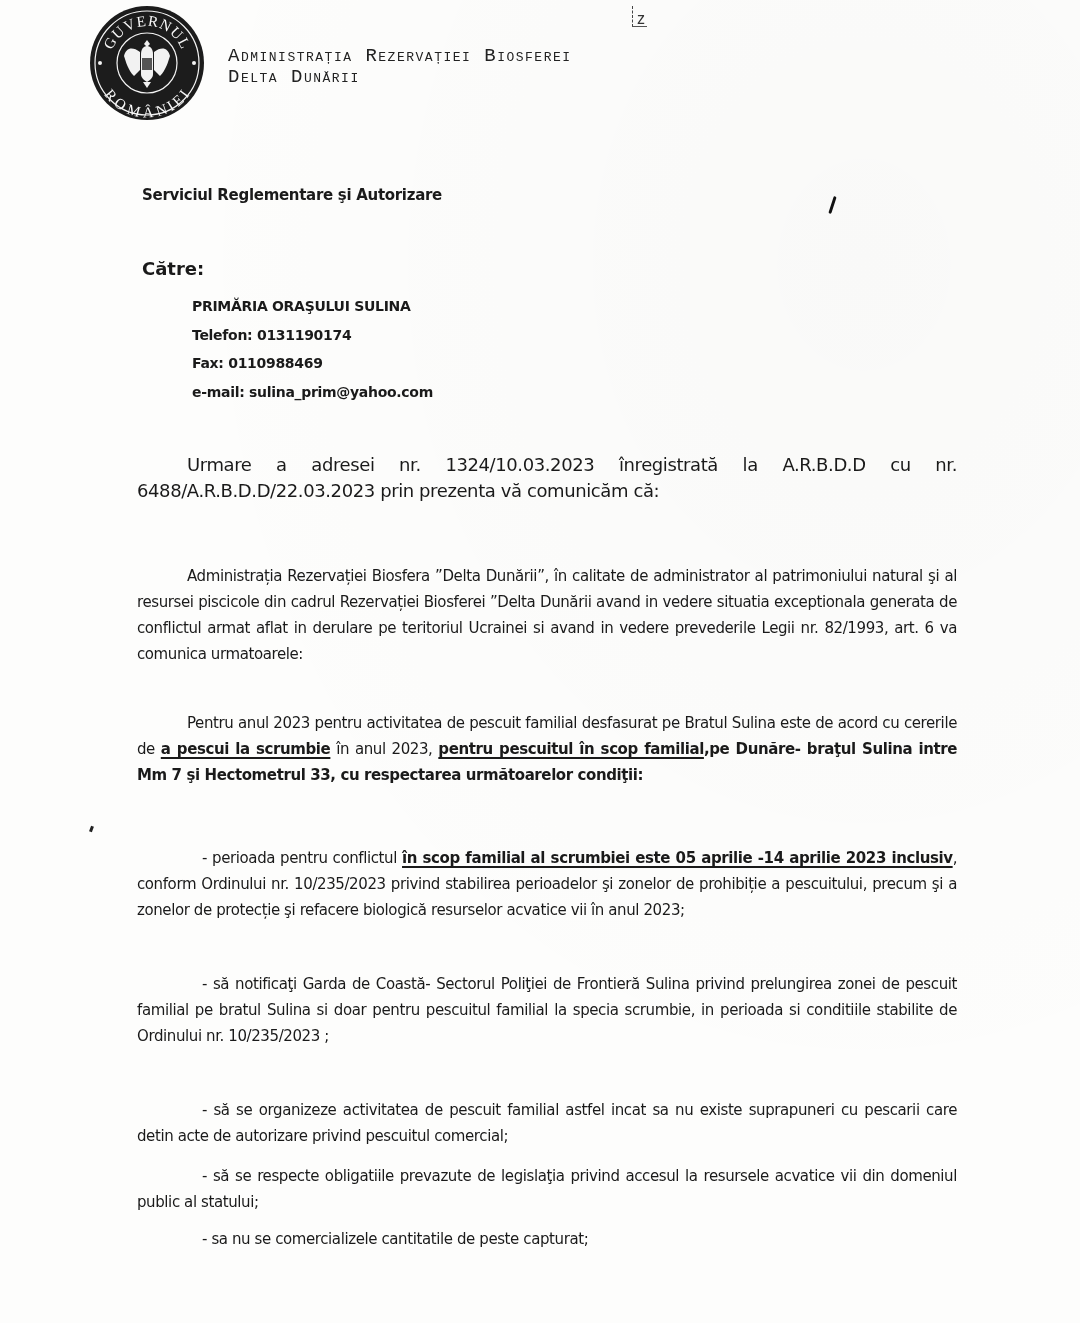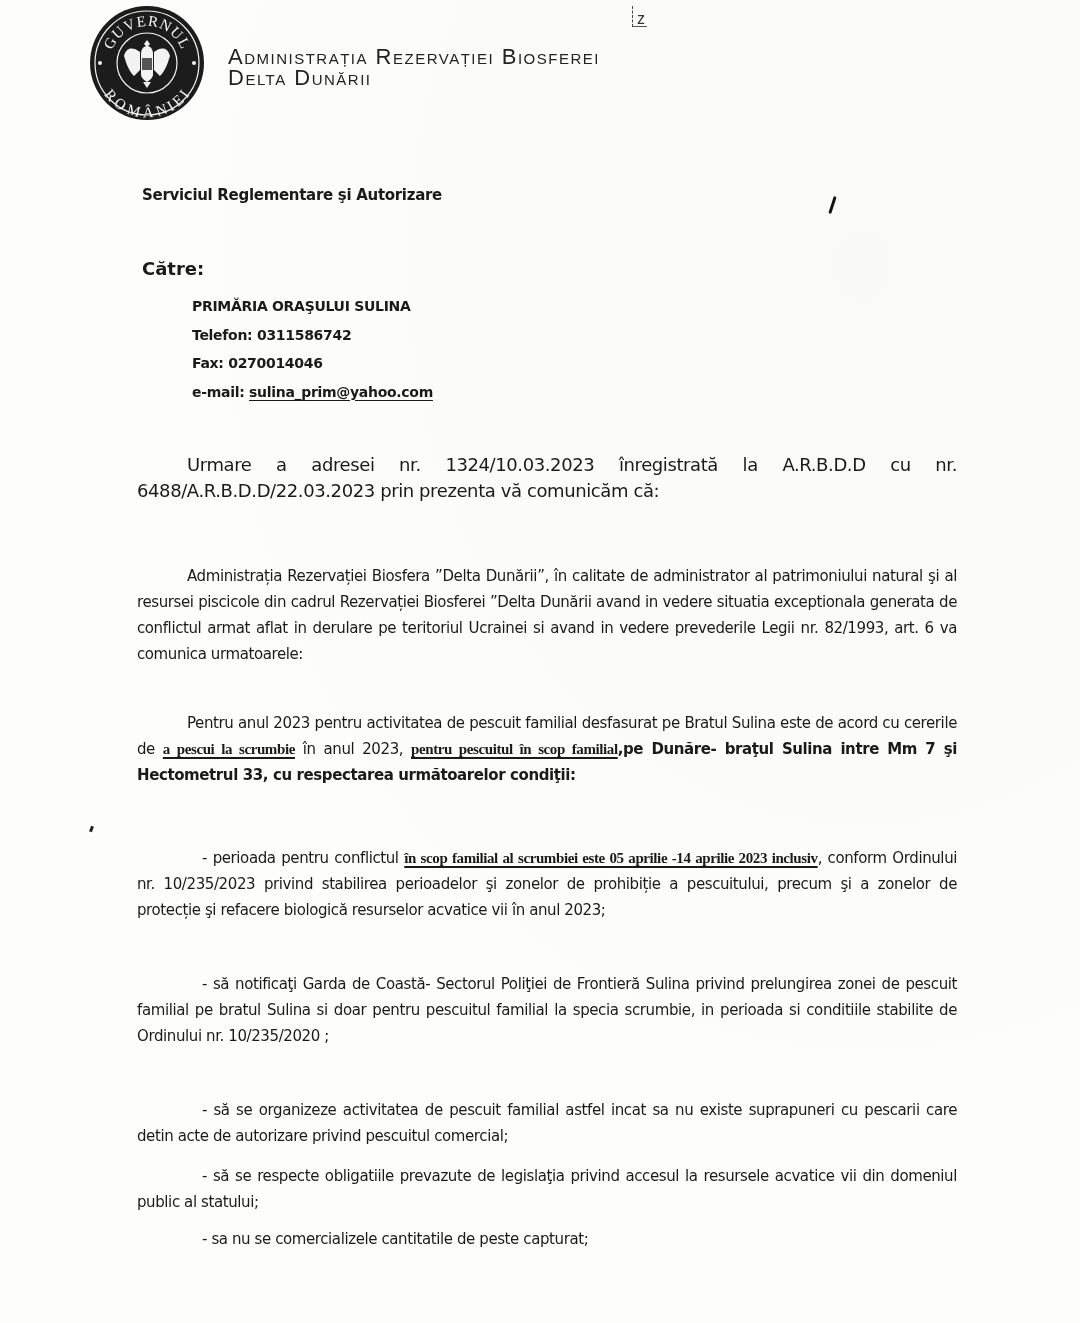--- a/index.html
+++ b/index.html
@@ -18,22 +18,22 @@
         radial-gradient(ellipse at 80% 20%, rgba(0,0,0,0.015), transparent 60%),
         #fdfdfc;
     }
     
     .seal {
       position: absolute; left: 88px; top: 4px; width: 118px; height: 118px;
     }
     .seal svg { width: 118px; height: 118px; display: block; }
     .org {
       position: absolute; left: 228px; top: 46px;
-      font-family: Liberation Sans, sans-serif;
-      font-size: 22px; letter-spacing: 1.5px; line-height: 21px;
+      font-family: Liberation Mono, monospace;
+      font-size: 19px; letter-spacing: 1.5px; line-height: 21px;
       color: #222; font-variant: small-caps;
     }
     .org div { white-space: nowrap; }
     .mark-z {
       position: absolute; left: 632px; top: 6px;
       font-family: "Liberation Sans", sans-serif; font-size: 16px; color: #333;
       border-left: 1px dashed #444; border-bottom: 1px solid #555; padding: 6px 2px 0 4px;
       line-height: 14px;
     }
     .slash {
@@ -49,28 +49,28 @@
       font-size: 15px; font-weight: bold; letter-spacing: -0.3px; white-space: nowrap;
     }
     .to-label {
       position: absolute; left: 142px; top: 258px; font-size: 18px; font-weight: bold;
     }
     .recipient {
       position: absolute; left: 192px; top: 292px; font-size: 14px; font-weight: bold;
       line-height: 28.5px; letter-spacing: -0.3px;
     }
     .recipient div { white-space: nowrap; }
-    .recipient a { color: #1a1a1a; text-decoration: underline; text-underline-offset: 3px; }
+    .recipient a { color: #1a1a1a; text-underline-offset: 3px; }
     .body-text {
       position: absolute; left: 137px; width: 820px;
       font-size: 15px; line-height: 26px; letter-spacing: -0.4px;
       text-align: justify;
     }
     .indent { text-indent: 50px; }
-    .u { text-decoration: underline; text-underline-offset: 3px; text-decoration-thickness: 2px; font-weight: bold; font-family: Liberation Serif, serif; }
+    .u { text-decoration: underline; text-underline-offset: 3px; text-decoration-thickness: 2px; font-weight: bold; }
     .b { font-weight: bold; }
     .p1 { top: 452px; font-size: 18px; }
     .p2 { top: 563px; }
     .p3 { top: 710px; }
     .p4 { top: 845px; }
     .p5 { top: 971px; }
     .p6 { top: 1097px; }
     .p7 { top: 1163px; }
     .p8 { top: 1226px; }
     .bullet-indent { text-indent: 65px; }
@@ -119,41 +119,41 @@
   <div class="dot-mark"></div>
 
   <div class="service">Serviciul Reglementare şi Autorizare</div>
 
   <div class="to-label">Către:</div>
 
   <div class="recipient">
     <div>PRIMĂRIA ORAŞULUI SULINA</div>
     <div>
       <span>Telefon:</span>
-      <span>0311586742</span>
+      <span>0131190174</span>
     </div>
     <div>
       <span>Fax:</span>
-      <span>0270014046</span>
+      <span>0110988469</span>
     </div>
     <div>
       <span>e-mail:</span>
       <a>sulina_prim@yahoo.com</a>
     </div>
   </div>
 
   <div class="body-text p1 indent">Urmare a adresei nr. 1324/10.03.2023 înregistrată la A.R.B.D.D cu nr. 6488/A.R.B.D.D/22.03.2023  prin prezenta vă comunicăm că:</div>
 
   <div class="body-text p2 indent">Administrația Rezervației Biosfera ”Delta Dunării”, în calitate de administrator al patrimoniului natural şi al resursei piscicole din cadrul Rezervației Biosferei ”Delta Dunării avand in vedere situatia exceptionala generata de conflictul armat aflat in derulare pe teritoriul Ucrainei si avand in vedere prevederile Legii nr. 82/1993, art. 6 va comunica urmatoarele:</div>
 
   <div class="body-text p3 indent"><span>Pentru anul 2023 pentru activitatea de pescuit familial desfasurat pe Bratul Sulina  este de acord cu cererile de </span><span class="u">a pescui la scrumbie</span><span> în anul 2023, </span><span class="u">pentru pescuitul în scop familial</span><span class="b">,pe Dunăre- braţul Sulina intre Mm 7 şi Hectometrul 33, cu respectarea următoarelor condiţii:</span></div>
 
   <div class="body-text p4 bullet-indent"><span>- perioada pentru conflictul </span><span class="u">în scop familial al scrumbiei este 05 aprilie -14 aprilie 2023 inclusiv</span><span>, conform Ordinului nr. 10/235/2023 privind stabilirea perioadelor şi zonelor de prohibiție a pescuitului, precum şi a zonelor de protecție şi refacere biologică  resurselor acvatice vii în anul 2023;</span></div>
 
-  <div class="body-text p5 bullet-indent">- să notificaţi Garda de Coastă- Sectorul Poliţiei de Frontieră Sulina privind prelungirea zonei de pescuit familial pe bratul Sulina si doar pentru pescuitul familial la specia scrumbie, in perioada si conditiile stabilite de Ordinului nr. 10/235/2020 ;</div>
+  <div class="body-text p5 bullet-indent">- să notificaţi Garda de Coastă- Sectorul Poliţiei de Frontieră Sulina privind prelungirea zonei de pescuit familial pe bratul Sulina si doar pentru pescuitul familial la specia scrumbie, in perioada si conditiile stabilite de Ordinului nr. 10/235/2023 ;</div>
 
   <div class="body-text p7 bullet-indent">- să se respecte obligatiile prevazute de legislaţia privind accesul la resursele acvatice vii din domeniul public al statului;</div>
 
   <div class="body-text p6 bullet-indent">- să se organizeze activitatea de pescuit familial astfel incat sa nu existe suprapuneri cu pescarii care detin acte de autorizare privind pescuitul comercial;</div>
 
   <div class="body-text p8 bullet-indent">- sa nu se comercializele cantitatile de peste capturat;</div>
 
 </div>
 
 </body></html>

